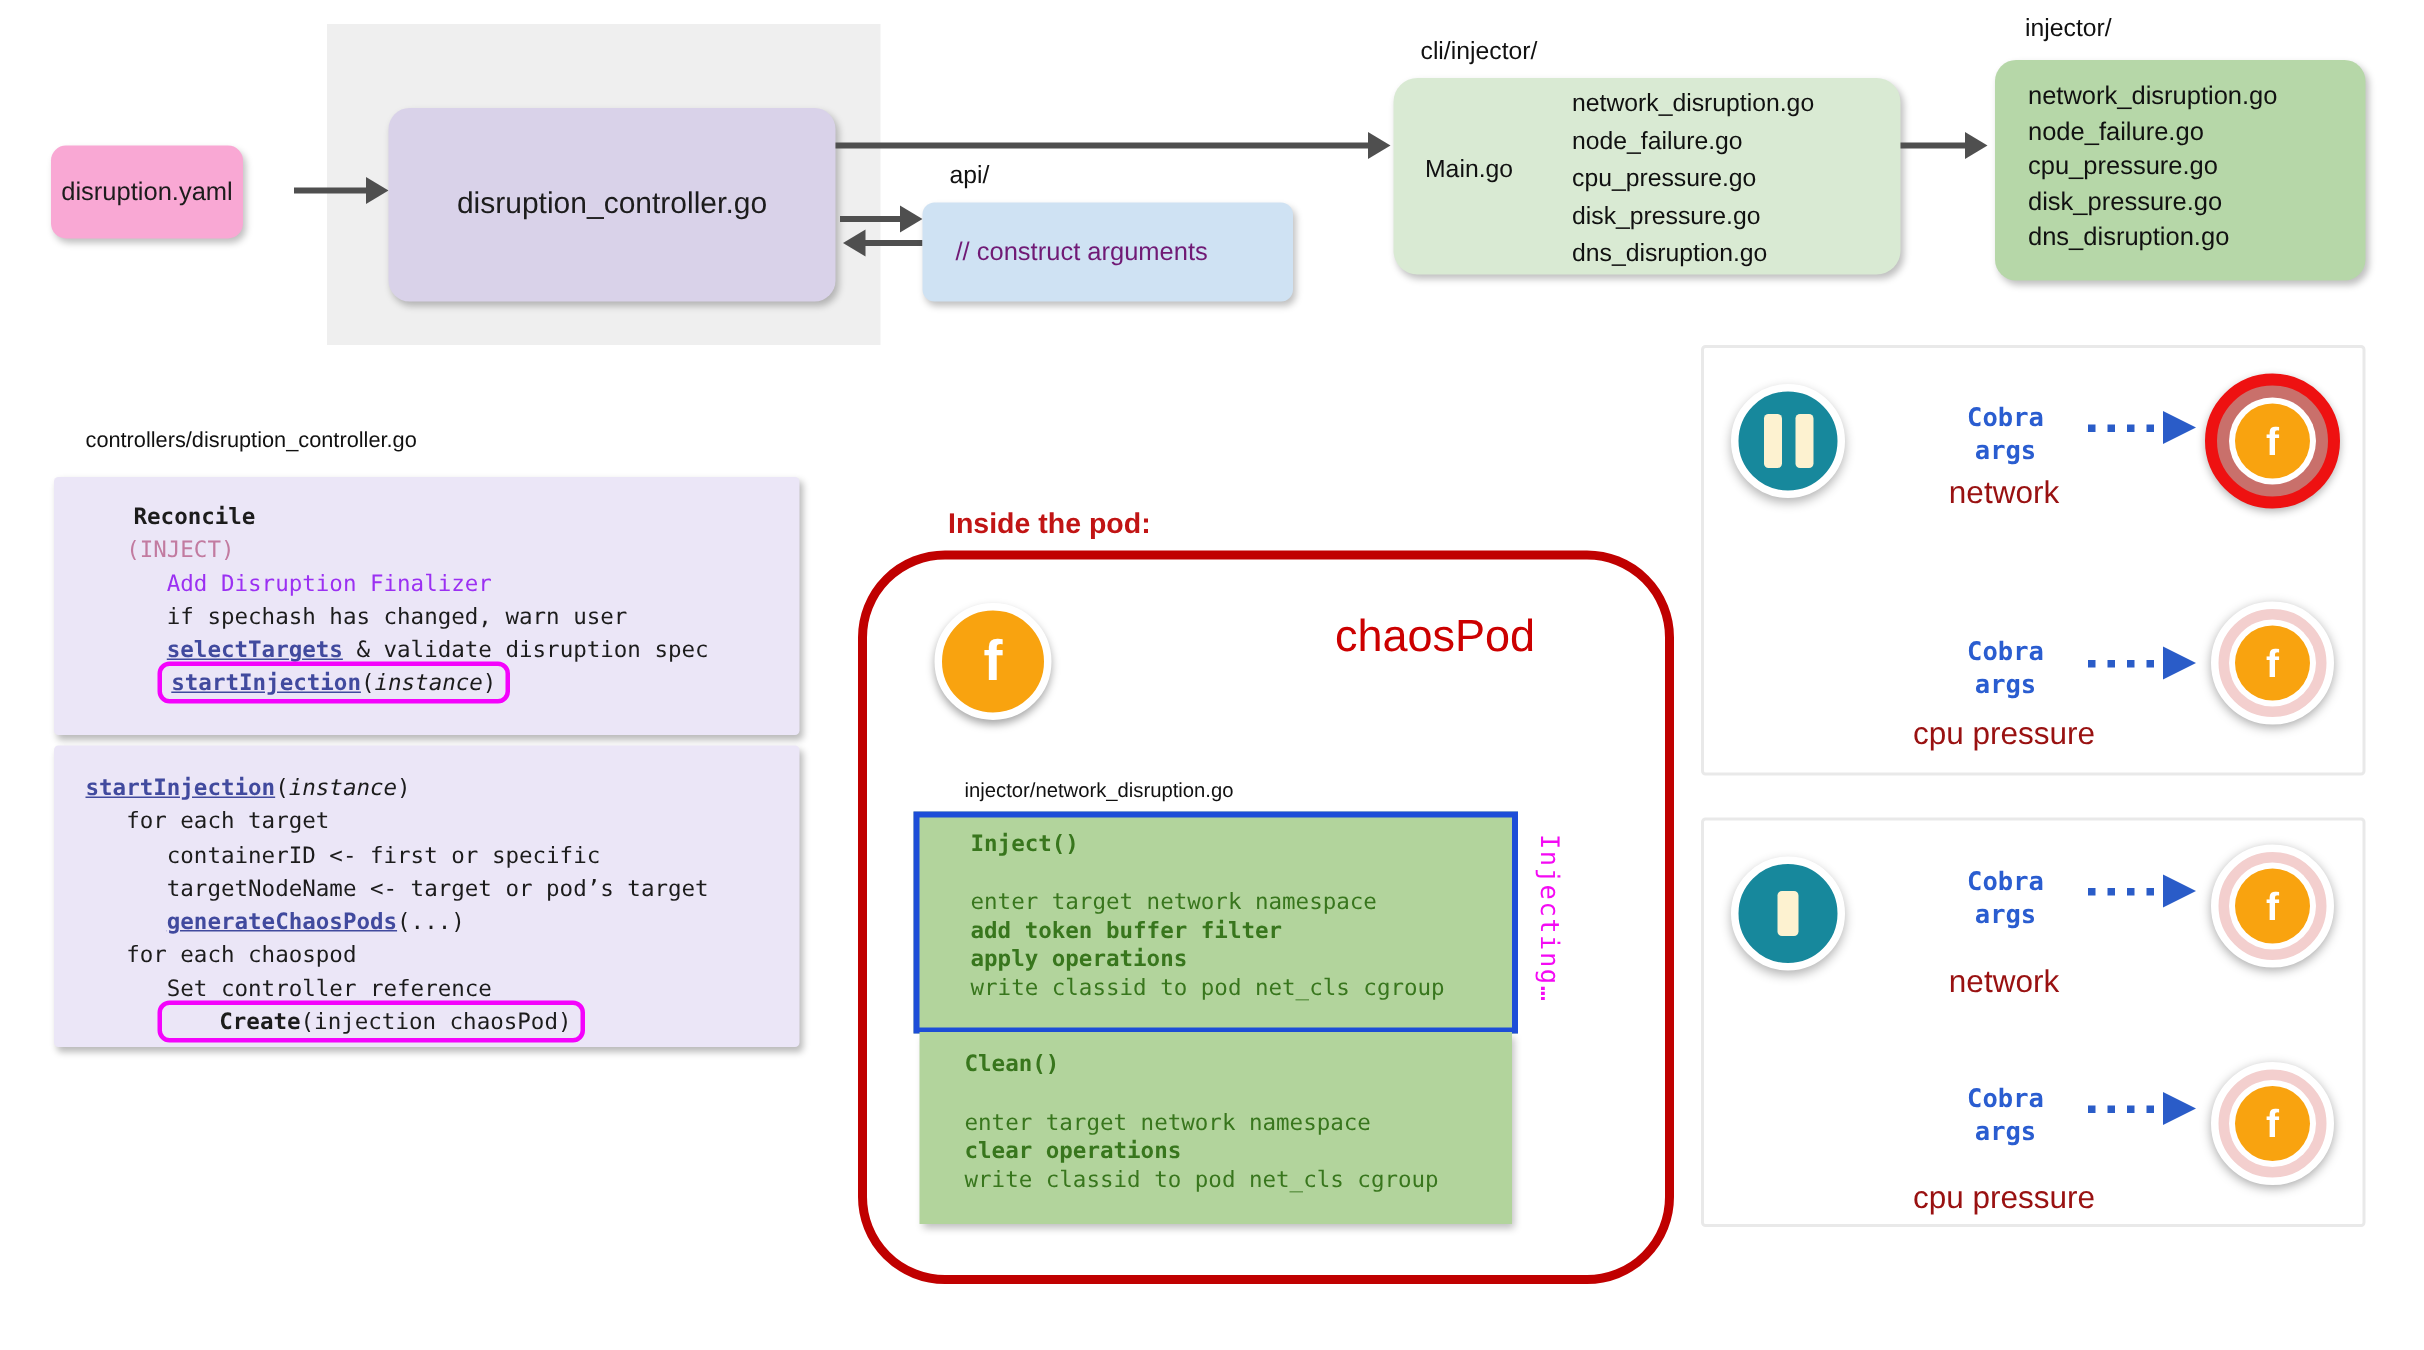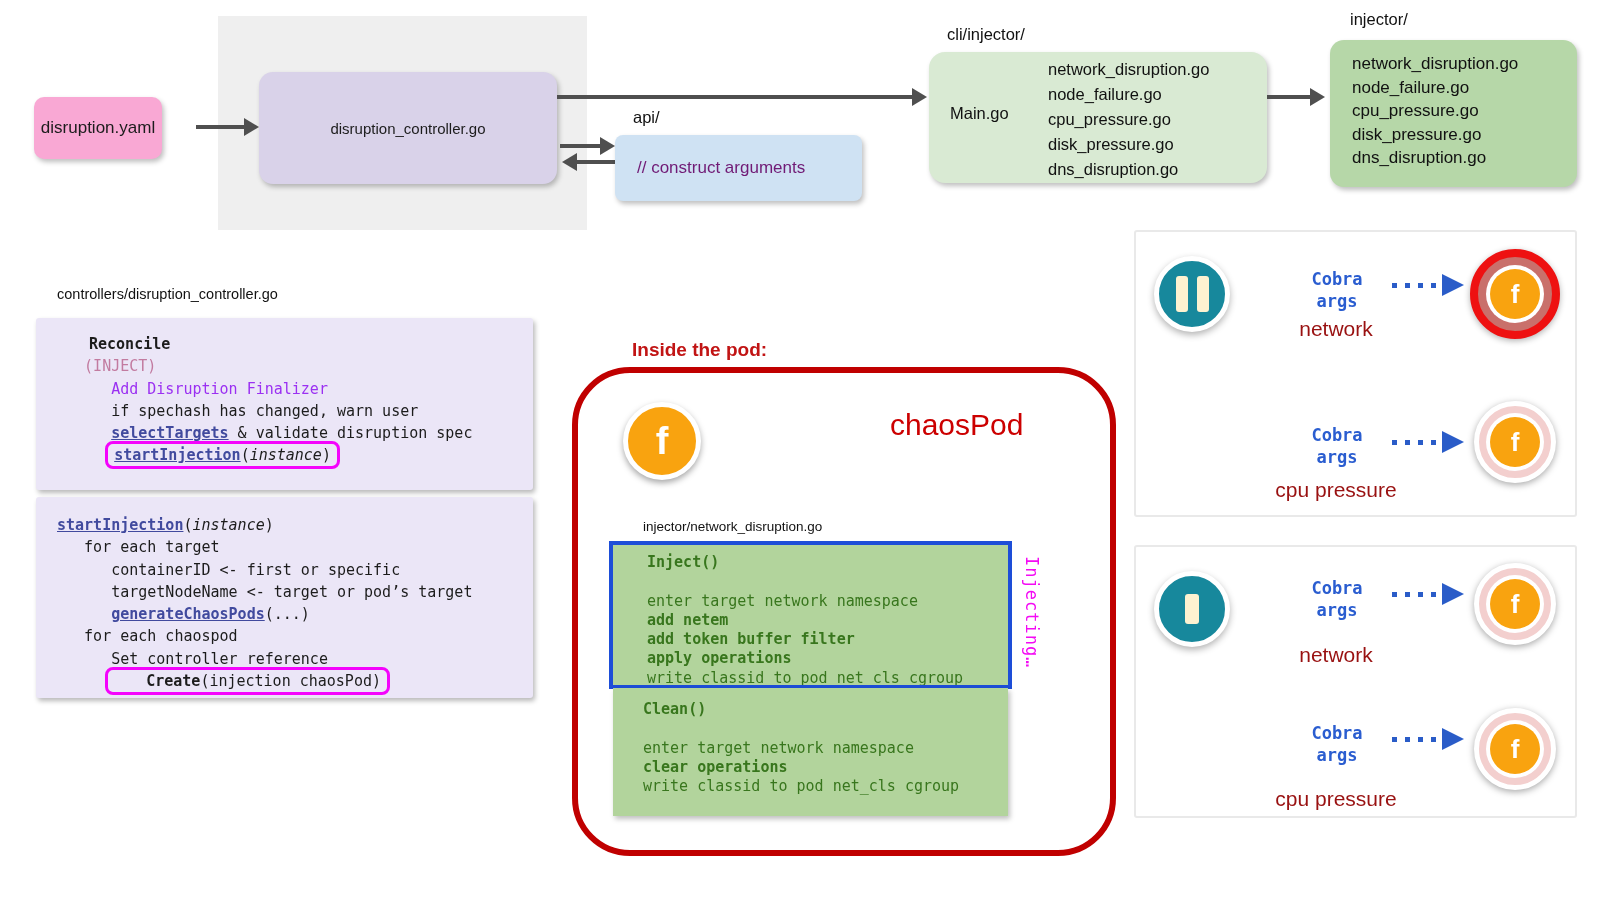--- a/index.html
+++ b/index.html
@@ -4,21 +4,21 @@
 <style>
   html,body{margin:0;padding:0;background:#fff;}
   #canvas{position:relative;width:1616px;height:900px;background:#ffffff;overflow:hidden;
           font-family:"Liberation Sans",sans-serif;color:#1c1c1c;}
   .abs{position:absolute;}
   
   .graybg{position:absolute;left:218px;top:16px;width:369px;height:214px;background:#efefef;}
   .flowbox{position:absolute;display:flex;align-items:center;justify-content:center;
            box-shadow:2px 3px 5px rgba(0,0,0,.25);font-size:17px;}
   .yaml{left:34px;top:97px;width:128px;height:62px;background:#f9a8d4;border-radius:10px;}
-  .ctrl{left:259px;top:72px;width:298px;height:112px;background:#d9d2e9;border-radius:14px;font-size:15px;}
+  .ctrl{left:259px;top:72px;width:298px;height:129px;background:#d9d2e9;border-radius:14px;font-size:20px;}
   .api-box{left:615px;top:135px;width:247px;height:66px;background:#cfe2f3;border-radius:8px;
            justify-content:flex-start;padding-left:22px;box-sizing:border-box;color:#701a75;}
   .cli-box{left:929px;top:52px;width:338px;height:131px;background:#d9ead3;border-radius:16px;}
   .inj-box{left:1330px;top:40px;width:247px;height:147px;background:#b6d7a8;border-radius:14px;}
   .dirlabel{position:absolute;font-size:16.5px;color:#111;}
   .filelist div{font-size:16.5px;line-height:25px;color:#111;}
   .filelist2 div{font-size:17px;line-height:23.6px;color:#111;}
   
   .gline{position:absolute;height:4px;background:#4f4f4f;}
   .ghead{position:absolute;width:0;height:0;border-style:solid;}
@@ -161,21 +161,20 @@
   <div class="podf">
     <span>f</span>
   </div>
   <div class="chaostitle">chaosPod</div>
   <div class="podfilelabel">injector/network_disruption.go</div>
 
   <div class="greenbox injectbox">
       <div class="gl"><span class="b">Inject()</span></div>
       <div class="gl"><span>&nbsp;</span></div>
       <div class="gl"><span>enter target network namespace</span></div>
-      <div class="gl"><span class="b">add netem</span></div>
       <div class="gl"><span class="b">add token buffer filter</span></div>
       <div class="gl"><span class="b">apply operations</span></div>
       <div class="gl"><span>write classid to pod net_cls cgroup</span></div>
     </div>
   <div class="greenbox cleanbox">
       <div class="gl"><span class="b">Clean()</span></div>
       <div class="gl"><span>&nbsp;</span></div>
       <div class="gl"><span>enter target network namespace</span></div>
       <div class="gl"><span class="b">clear operations</span></div>
       <div class="gl"><span>write classid to pod net_cls cgroup</span></div>

